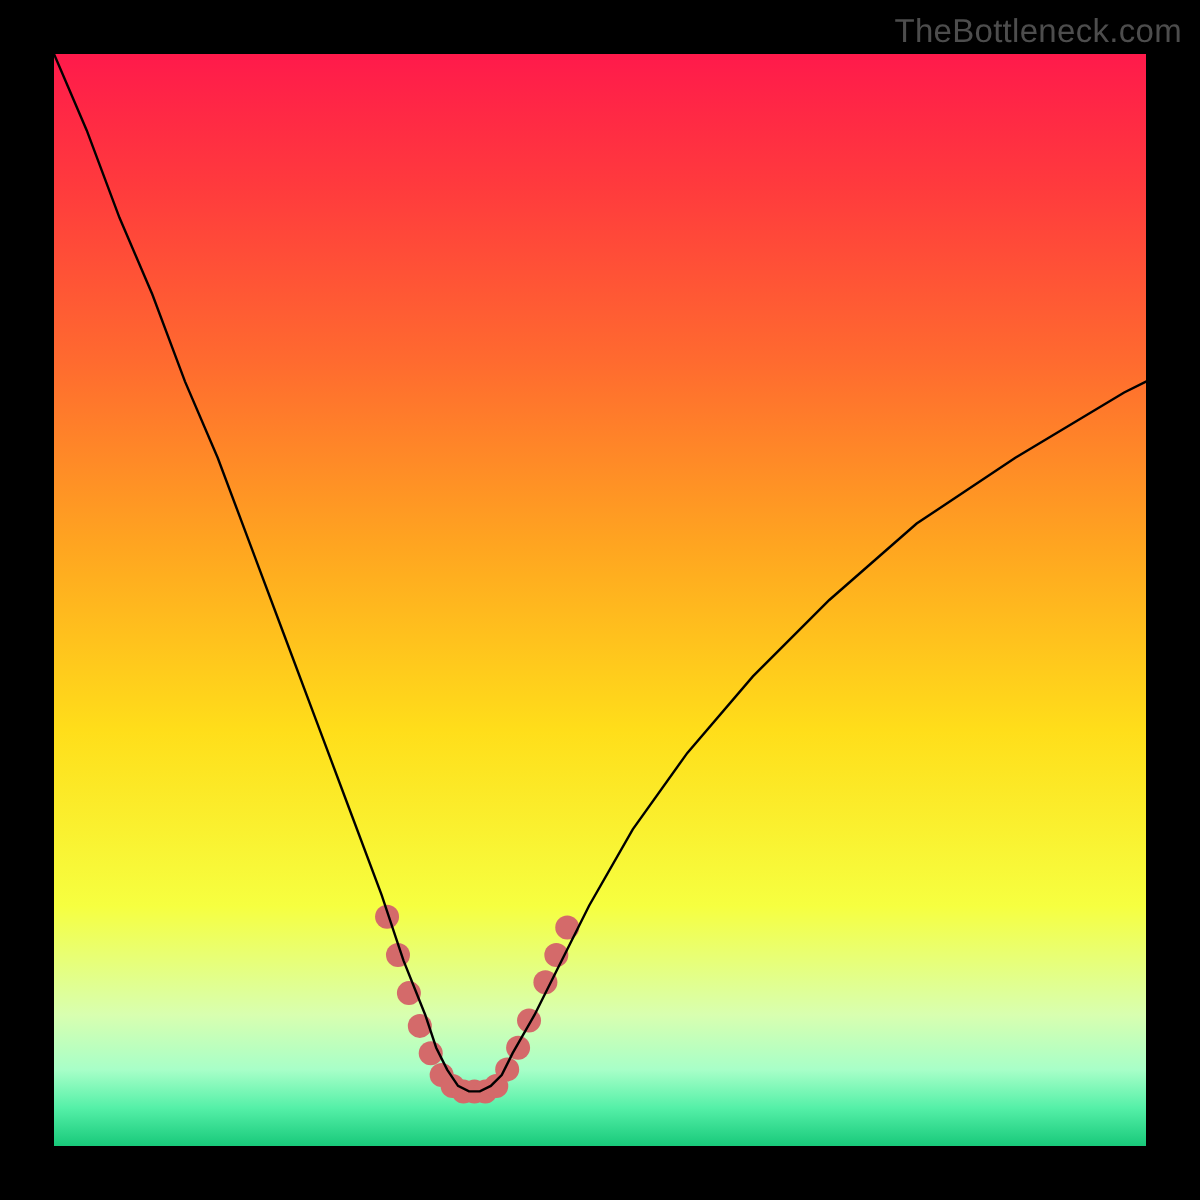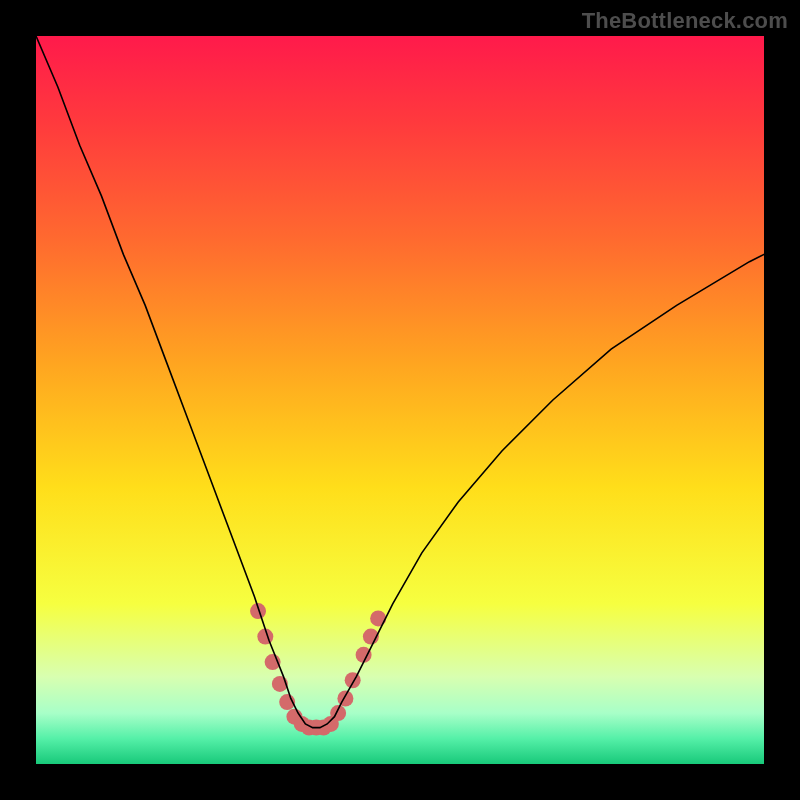--- a/index.html
+++ b/index.html
@@ -1,18 +1,18 @@
 <!DOCTYPE html>
 <html><head>
 <meta charset="utf-8">
 <style>
   html,body{margin:0;padding:0;width:800px;height:800px;background:#000;overflow:hidden;font-family:Arial,Helvetica,sans-serif}
   .stage{position:relative;width:800px;height:800px;background:#000}
   .plot{position:absolute;left:36px;top:36px;width:728px;height:728px}
-  .watermark{position:absolute;top:8px;right:12px;color:#4d4d4d;font-size:22px;font-weight:700;letter-spacing:.2px}
+  .watermark{position:absolute;top:8px;right:12px;color:#4d4d4d;font-size:22px;font-weight:400;letter-spacing:.2px}
   svg{display:block}
 </style>
 </head>
 <body>
 
 <div class="stage">
   <div class="watermark">TheBottleneck.com</div>
   <div class="plot">
     <svg id="svgplot" width="728" height="728" viewBox="0 0 728 728" preserveAspectRatio="none">
       <defs>

